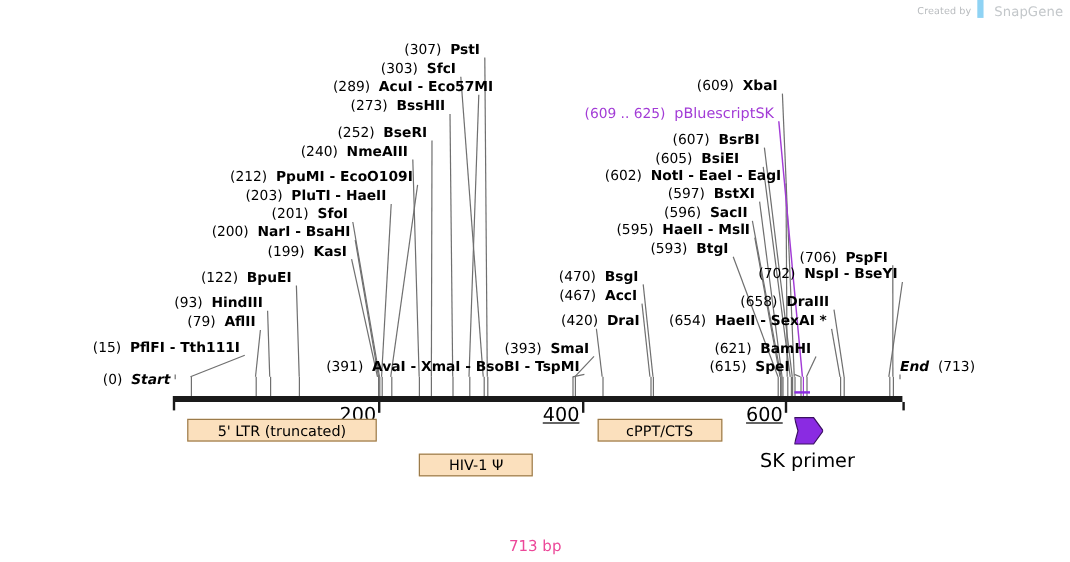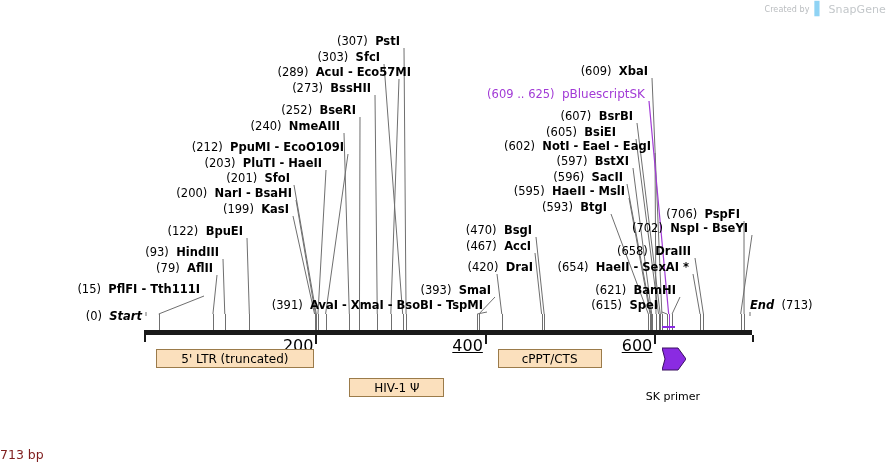--- a/index.html
+++ b/index.html
@@ -32,27 +32,27 @@
   .tickline{position:absolute;background:#6f6f6f;width:1px;}
   .rulertick{position:absolute;background:#1a1a1a;width:2px;height:9px;}
   .rulernum{position:absolute;font-size:16px;color:#000;transform:translateX(-100%);
             font-family:"DejaVu Sans","Liberation Sans",sans-serif;text-decoration:underline;}
 
   
   .fbox{position:absolute;background:#fbe0bd;border:1px solid #9b7b4a;height:19px;
         display:flex;align-items:center;justify-content:center;font-size:12px;color:#000;
         box-sizing:border-box;font-family:"DejaVu Sans","Liberation Sans",sans-serif;}
   .primer-arrow{position:absolute;}
-  .primer-label{position:absolute;font-size:11px;color:#000;transform:translateX(-50%);
-        font-family:"DejaVu Sans","Liberation Sans",sans-serif;margin-top:16px;}
+  .primer-label{position:absolute;font-size:16px;color:#000;transform:translateX(-50%);
+        font-family:"DejaVu Sans","Liberation Sans",sans-serif;}
 
   
   .title{position:absolute;width:100%;text-align:center;font-weight:bold;font-size:14.5px;color:#000;
         font-family:"DejaVu Sans","Liberation Sans",sans-serif;}
-  .subtitle{position:absolute;width:100%;text-align:left;font-size:12.5px;color:#7f1d1d;
+  .subtitle{position:absolute;width:100%;text-align:center;font-size:12.5px;color:#ec4899;
         font-family:"DejaVu Sans","Liberation Sans",sans-serif;}
   svg.leaders{position:absolute;left:0;top:0;width:892px;height:468px;pointer-events:none;}
 </style>
 </head>
 <body>
 
 <div id="map">
 
   <div class="watermark">
     <span class="wm-text">Created by</span>

